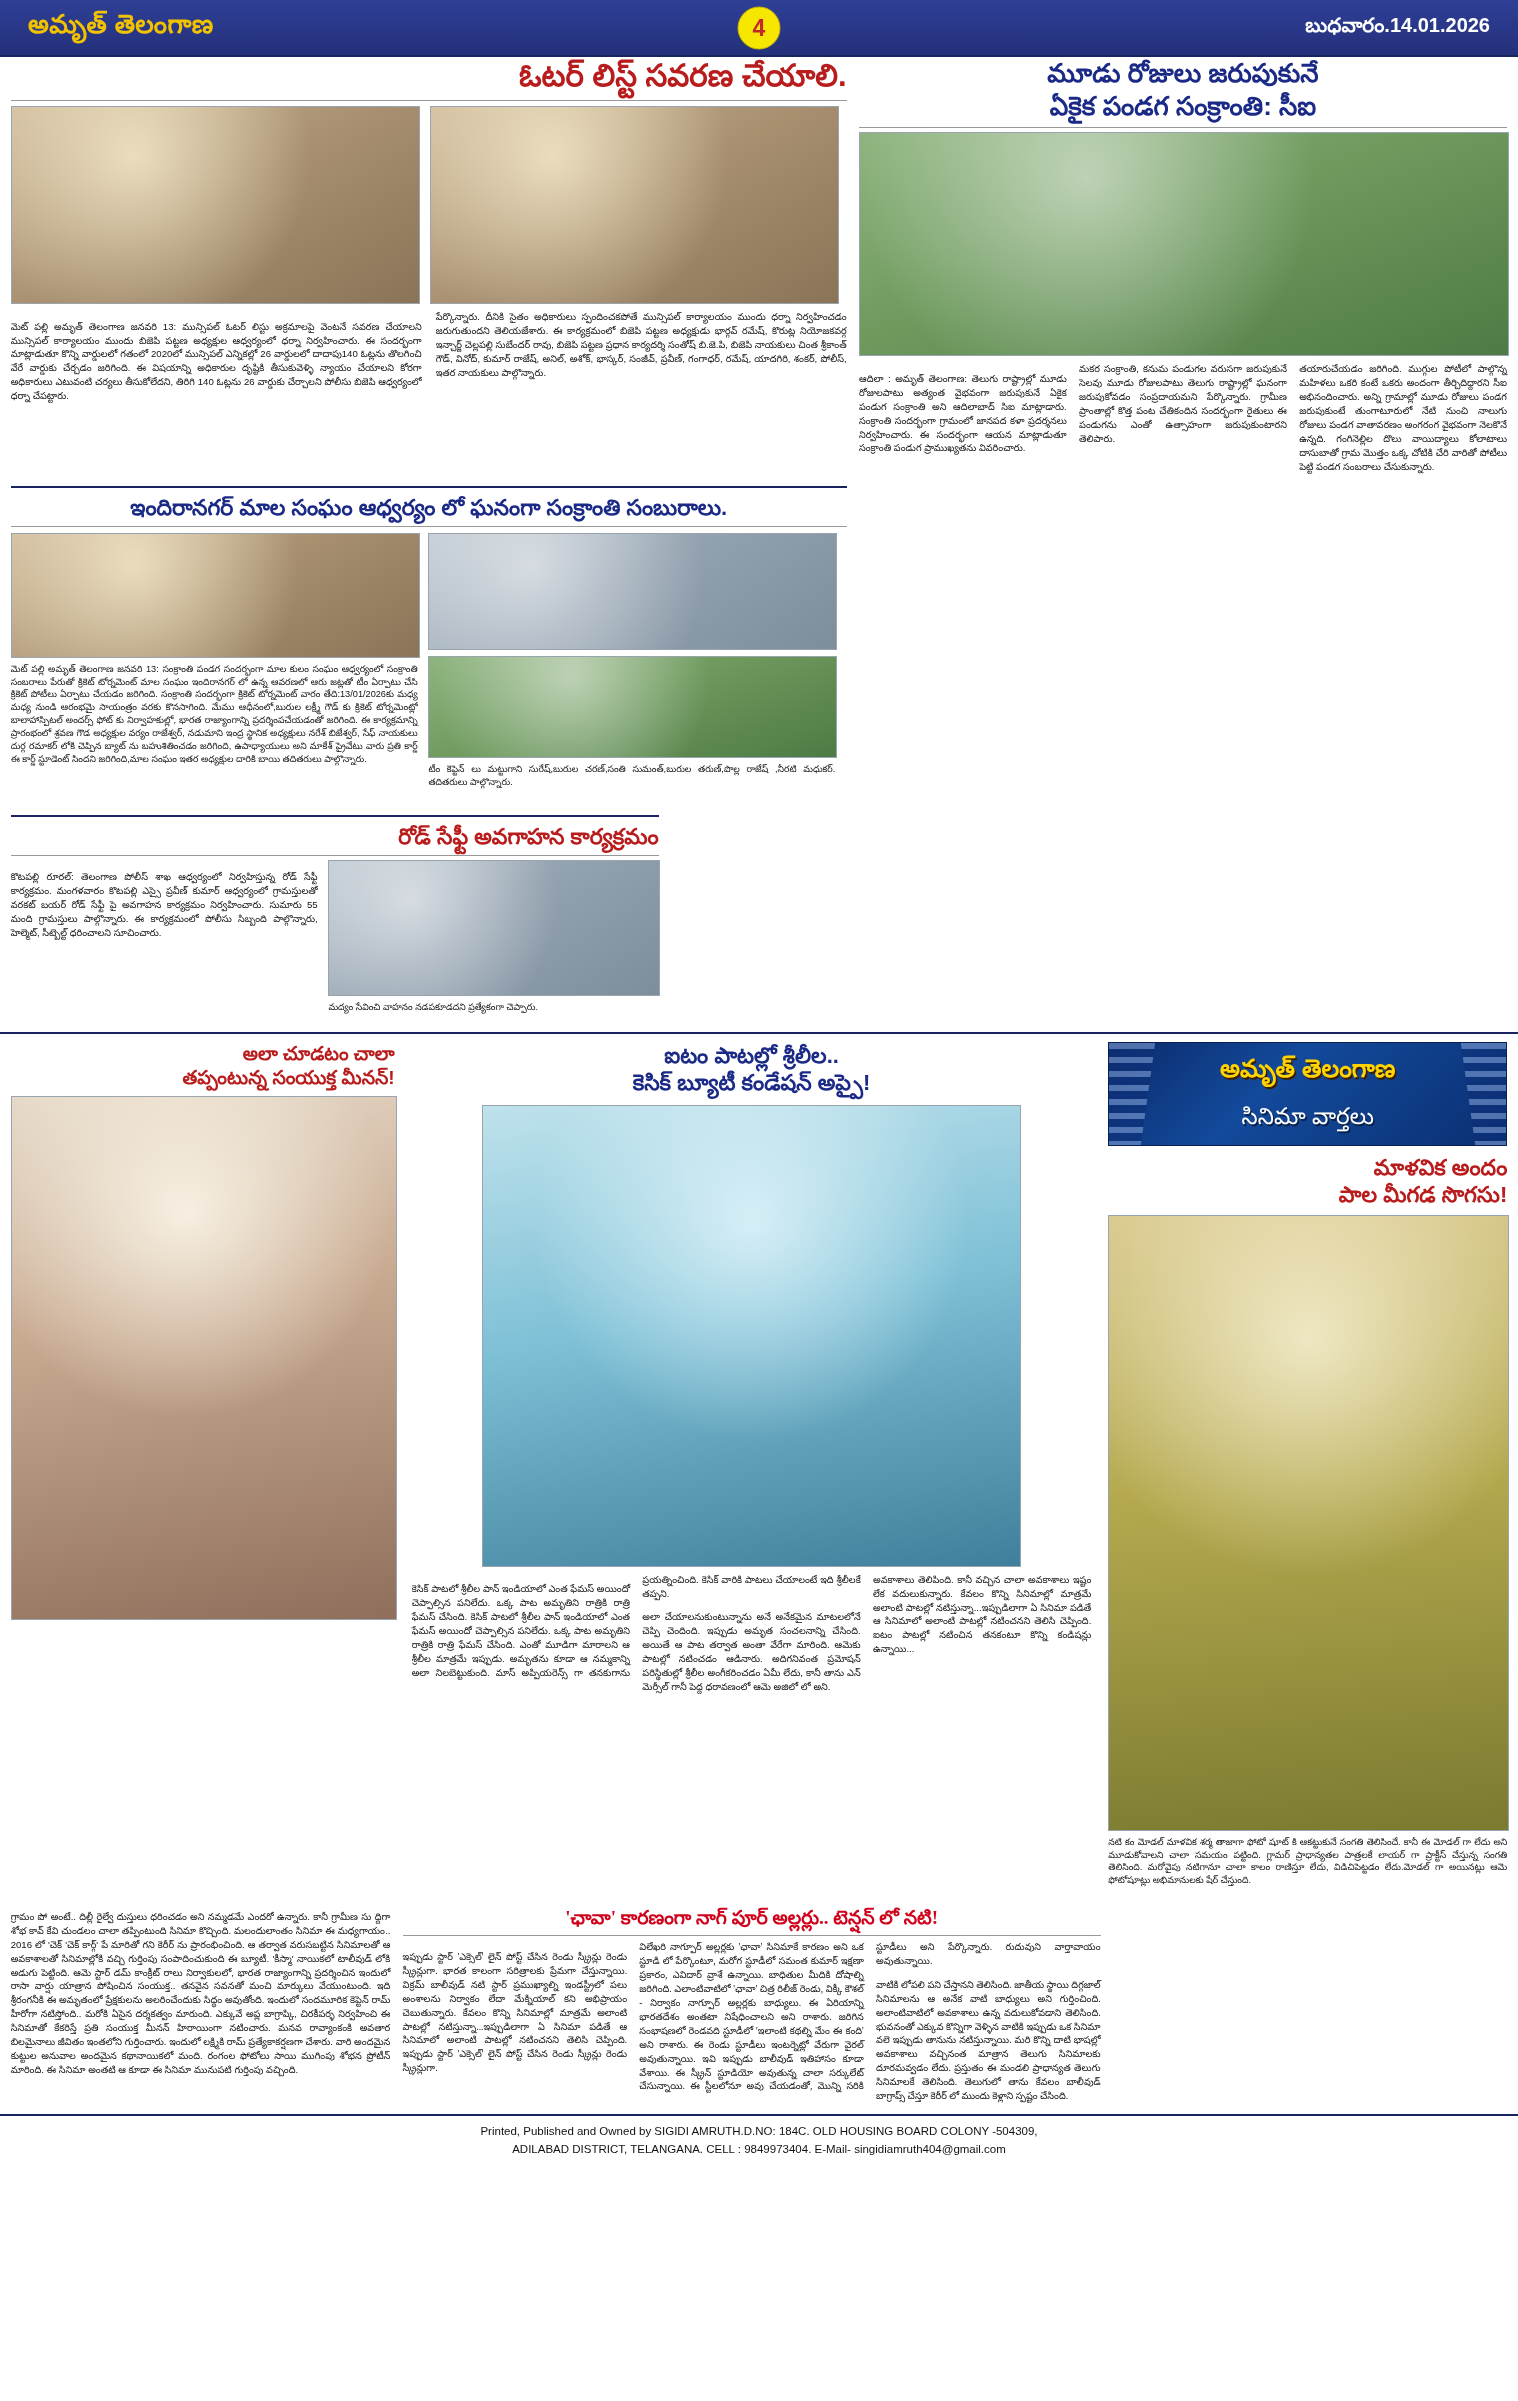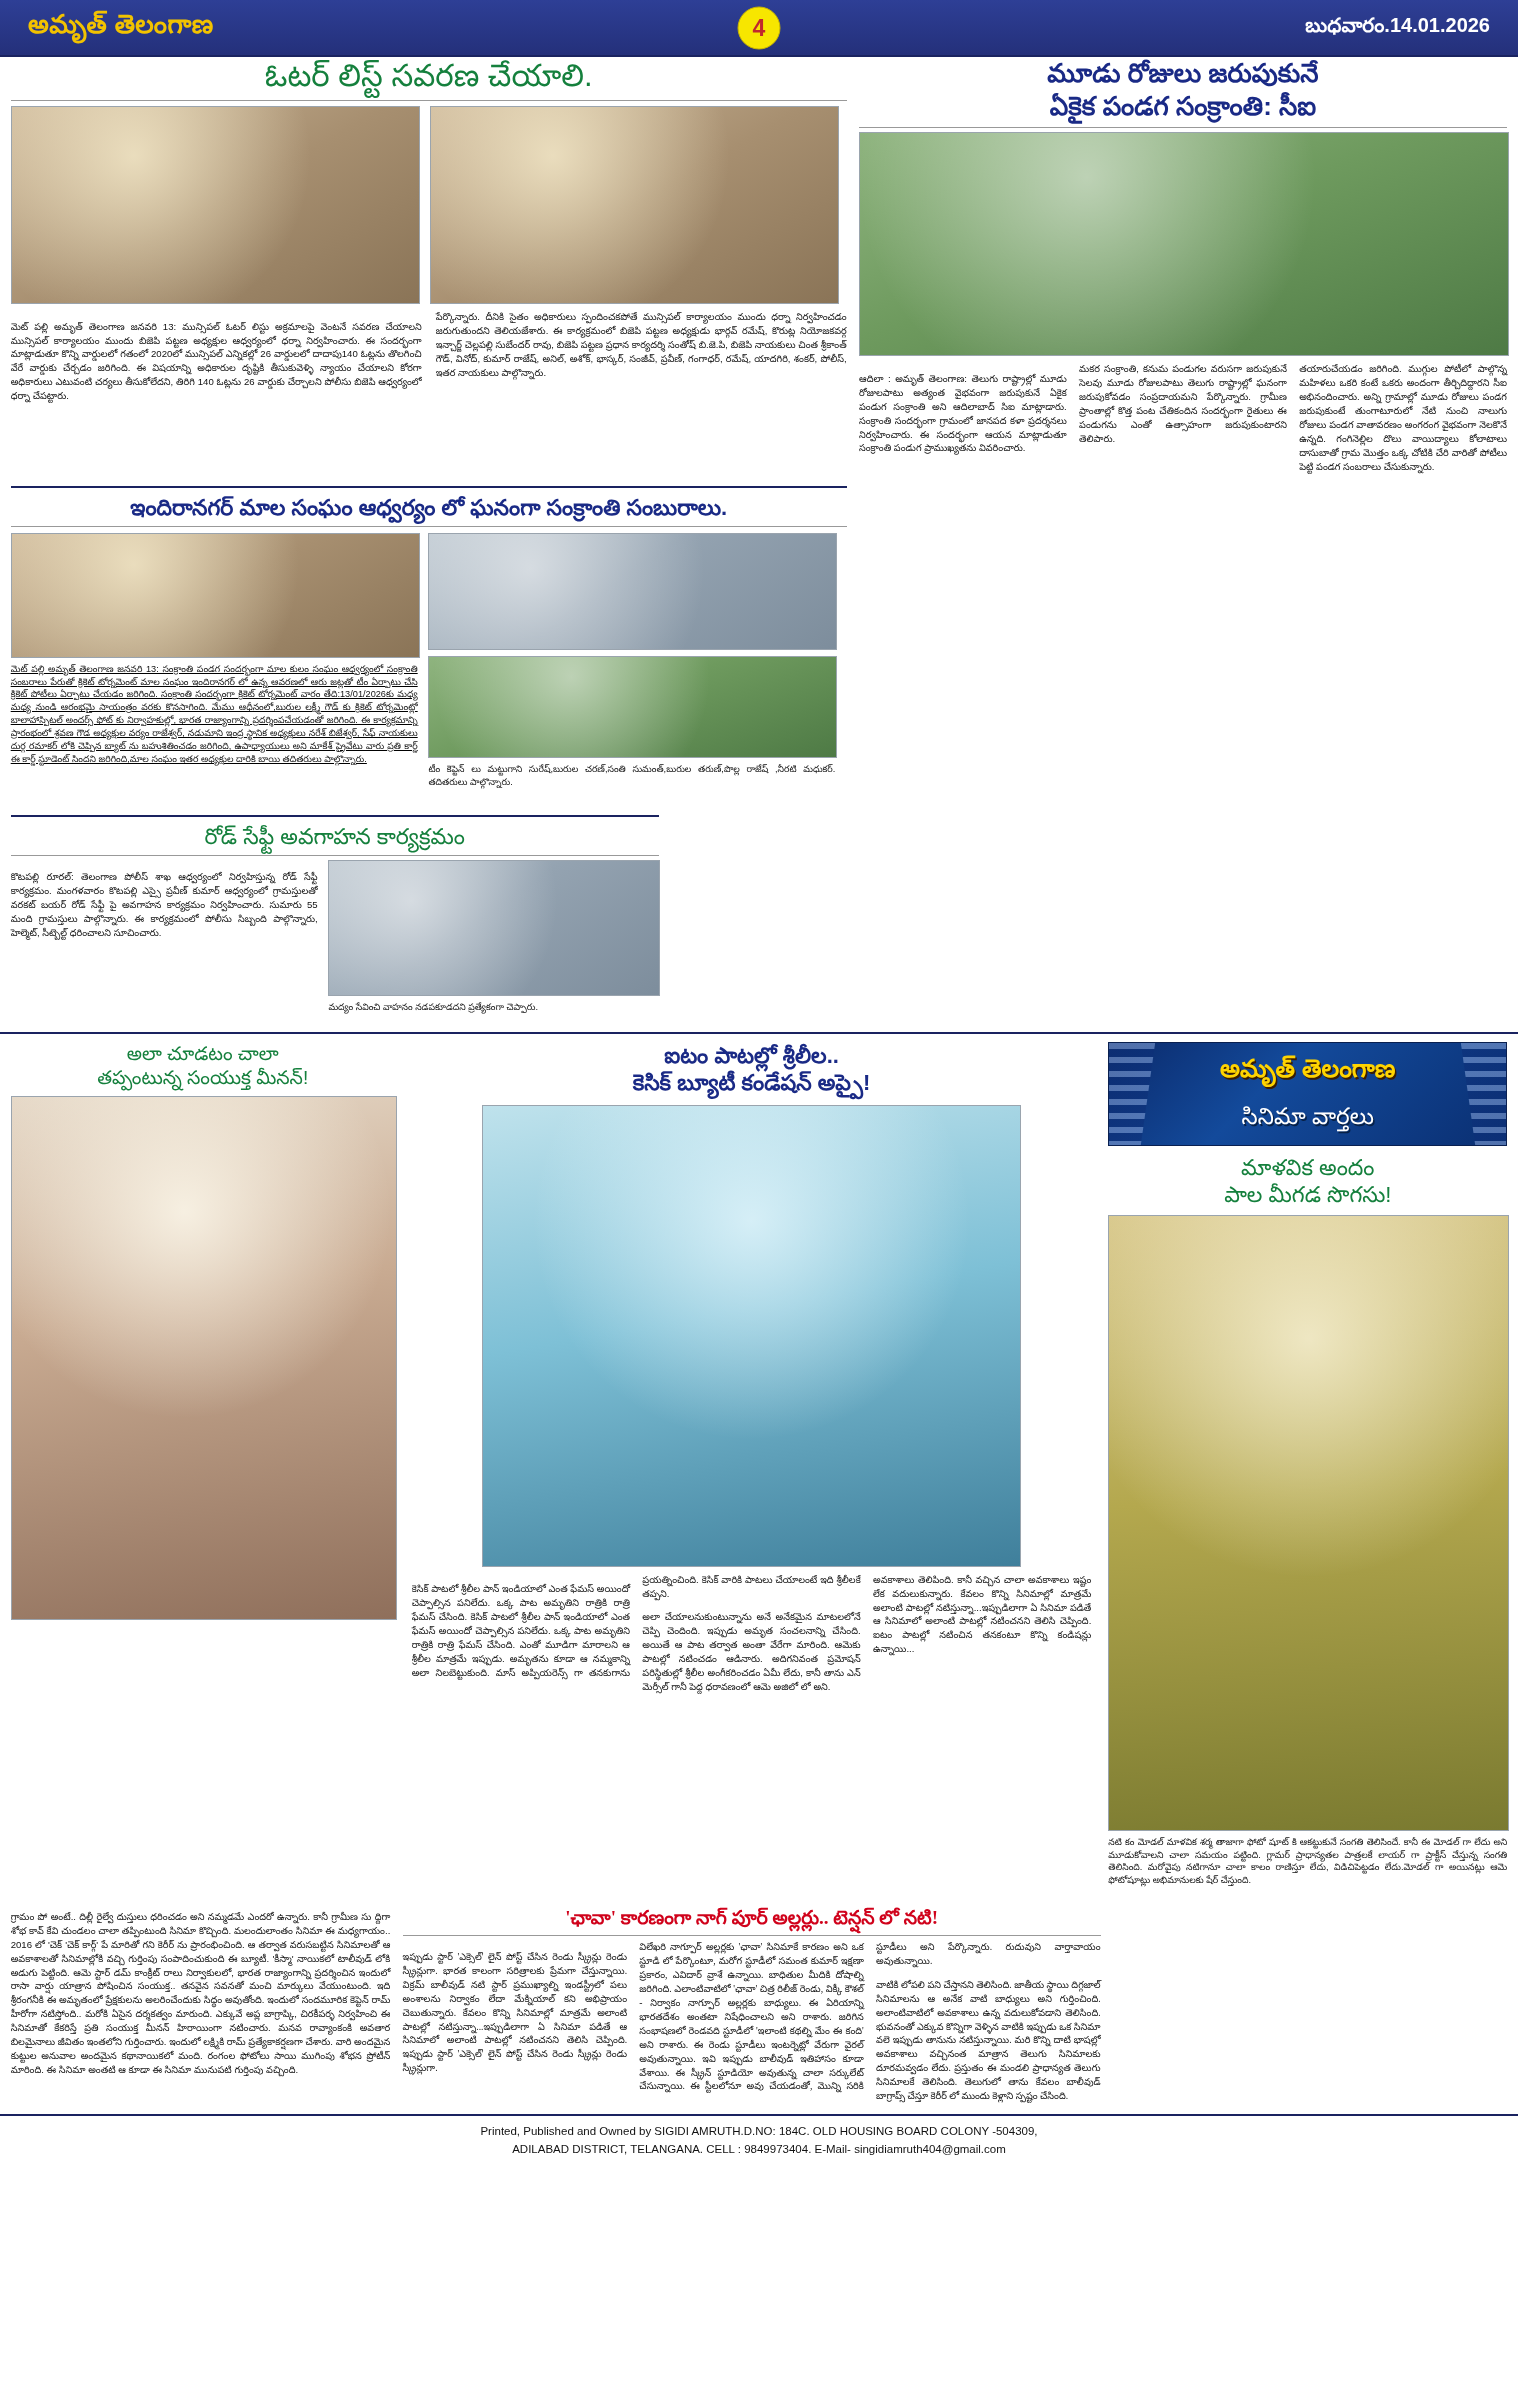--- a/index.html
+++ b/index.html
@@ -63,23 +63,23 @@
     border: 0;
     border-top: 2.3px solid #1a2360;
     margin: 4.6px 0 6.1px 0;
   }
   .hr-thin {
     border: 0;
     border-top: 0.8px solid #999;
     margin: 4.6px 0;
   }
   .headline-red {
-    color: #15803d;
-    font-weight: normal;
-    text-align: center;
+    color: #b91c1c;
+    font-weight: bold;
+    text-align: right;
     line-height: 1.25;
   }
   .headline-blue {
     color: #1a2a86;
     font-weight: bold;
     text-align: center;
     line-height: 1.25;
   }
   .h-xl { font-size: 31px; }
   .h-lg { font-size: 26px; }
@@ -311,21 +311,21 @@
     </div>
   </div>
 
   <div class="sec-mid">
 
     <div class="mid-left">
       <hr class="hr-thick">
       <div class="headline-blue h-md">ఇందిరానగర్ మాల సంఘం ఆధ్వర్యం లో ఘనంగా సంక్రాంతి సంబురాలు.</div>
       <hr class="hr-thin">
       <div class="mid-left-photos">
-        <div style="width:407px;text-decoration:underline;">
+        <div style="width:407px;">
           <div class="photo warm" style="width:407px;height:123px;"></div>
           <p class="caption">మెట్ పల్లి అమృత్ తెలంగాణ జనవరి 13: సంక్రాంతి పండగ సందర్భంగా మాల కులం సంఘం ఆధ్వర్యంలో సంక్రాంతి సంబరాలు పేరుతో క్రికెట్ టోర్నమెంట్ మాల సంఘం ఇందిరానగర్ లో ఉన్న ఆవరణలో ఆరు జట్లతో టీం ఏర్పాటు చేసి క్రికెట్ పోటీలు ఏర్పాటు చేయడం జరిగింది. సంక్రాంతి సందర్భంగా క్రికెట్ టోర్నమెంట్ వారం తేది:13/01/2026కు మధ్య మధ్య నుండి ఆరంభమై సాయంత్రం వరకు కొనసాగింది. మేము ఆధీనంలో,బురుల లక్ష్మీ గౌడ్ కు క్రికెట్ టోర్నమెంట్లో బాలాహాస్పిటల్ అందర్స్ ఫోట్ కు నిర్వాహకుల్లో, భారత రాజ్యాంగాన్ని ప్రదర్శింపచేయడంతో జరిగింది. ఈ కార్యక్రమాన్ని ప్రారంభంలో శ్రవణ గౌడ అధ్యక్షుల వర్యం రాజేశ్వర్, నడుమాని ఇంద్ర స్థానిక అధ్యక్షులు నరేశ్ బిజేశ్వర్, సేఫ్ నాయకులు దుర్గ రమాకర్ లోకి చెప్పిన బ్యాట్ ను బహుశితించడం జరిగింది, ఉపాధ్యాయులు అని మాకేశ్ ప్రైవేటు వారు ప్రతి కార్డ్ ఈ కార్డ్ స్టూడెంట్ సిందని జరిగింది,మాల సంఘం ఇతర అధ్యక్షుల దారికి బాయి తదితరులు పాల్గొన్నారు.</p>
         </div>
         <div style="width:407px;">
           <div class="photo" style="width:407px;height:115px;"></div>
           <div class="photo green" style="width:407px;height:100px;margin-top:6.1px;"></div>
           <p class="caption">టీం కెప్టెన్ లు మట్టుగాని సురేష్,బురుల చరణ్,సంతి సుమంత్,బురుల తరుణ్,పొల్ల రాజేష్ ,నీరటి మధుకర్. తదితరులు పాల్గొన్నారు.</p>
         </div>
       </div>
     </div>

